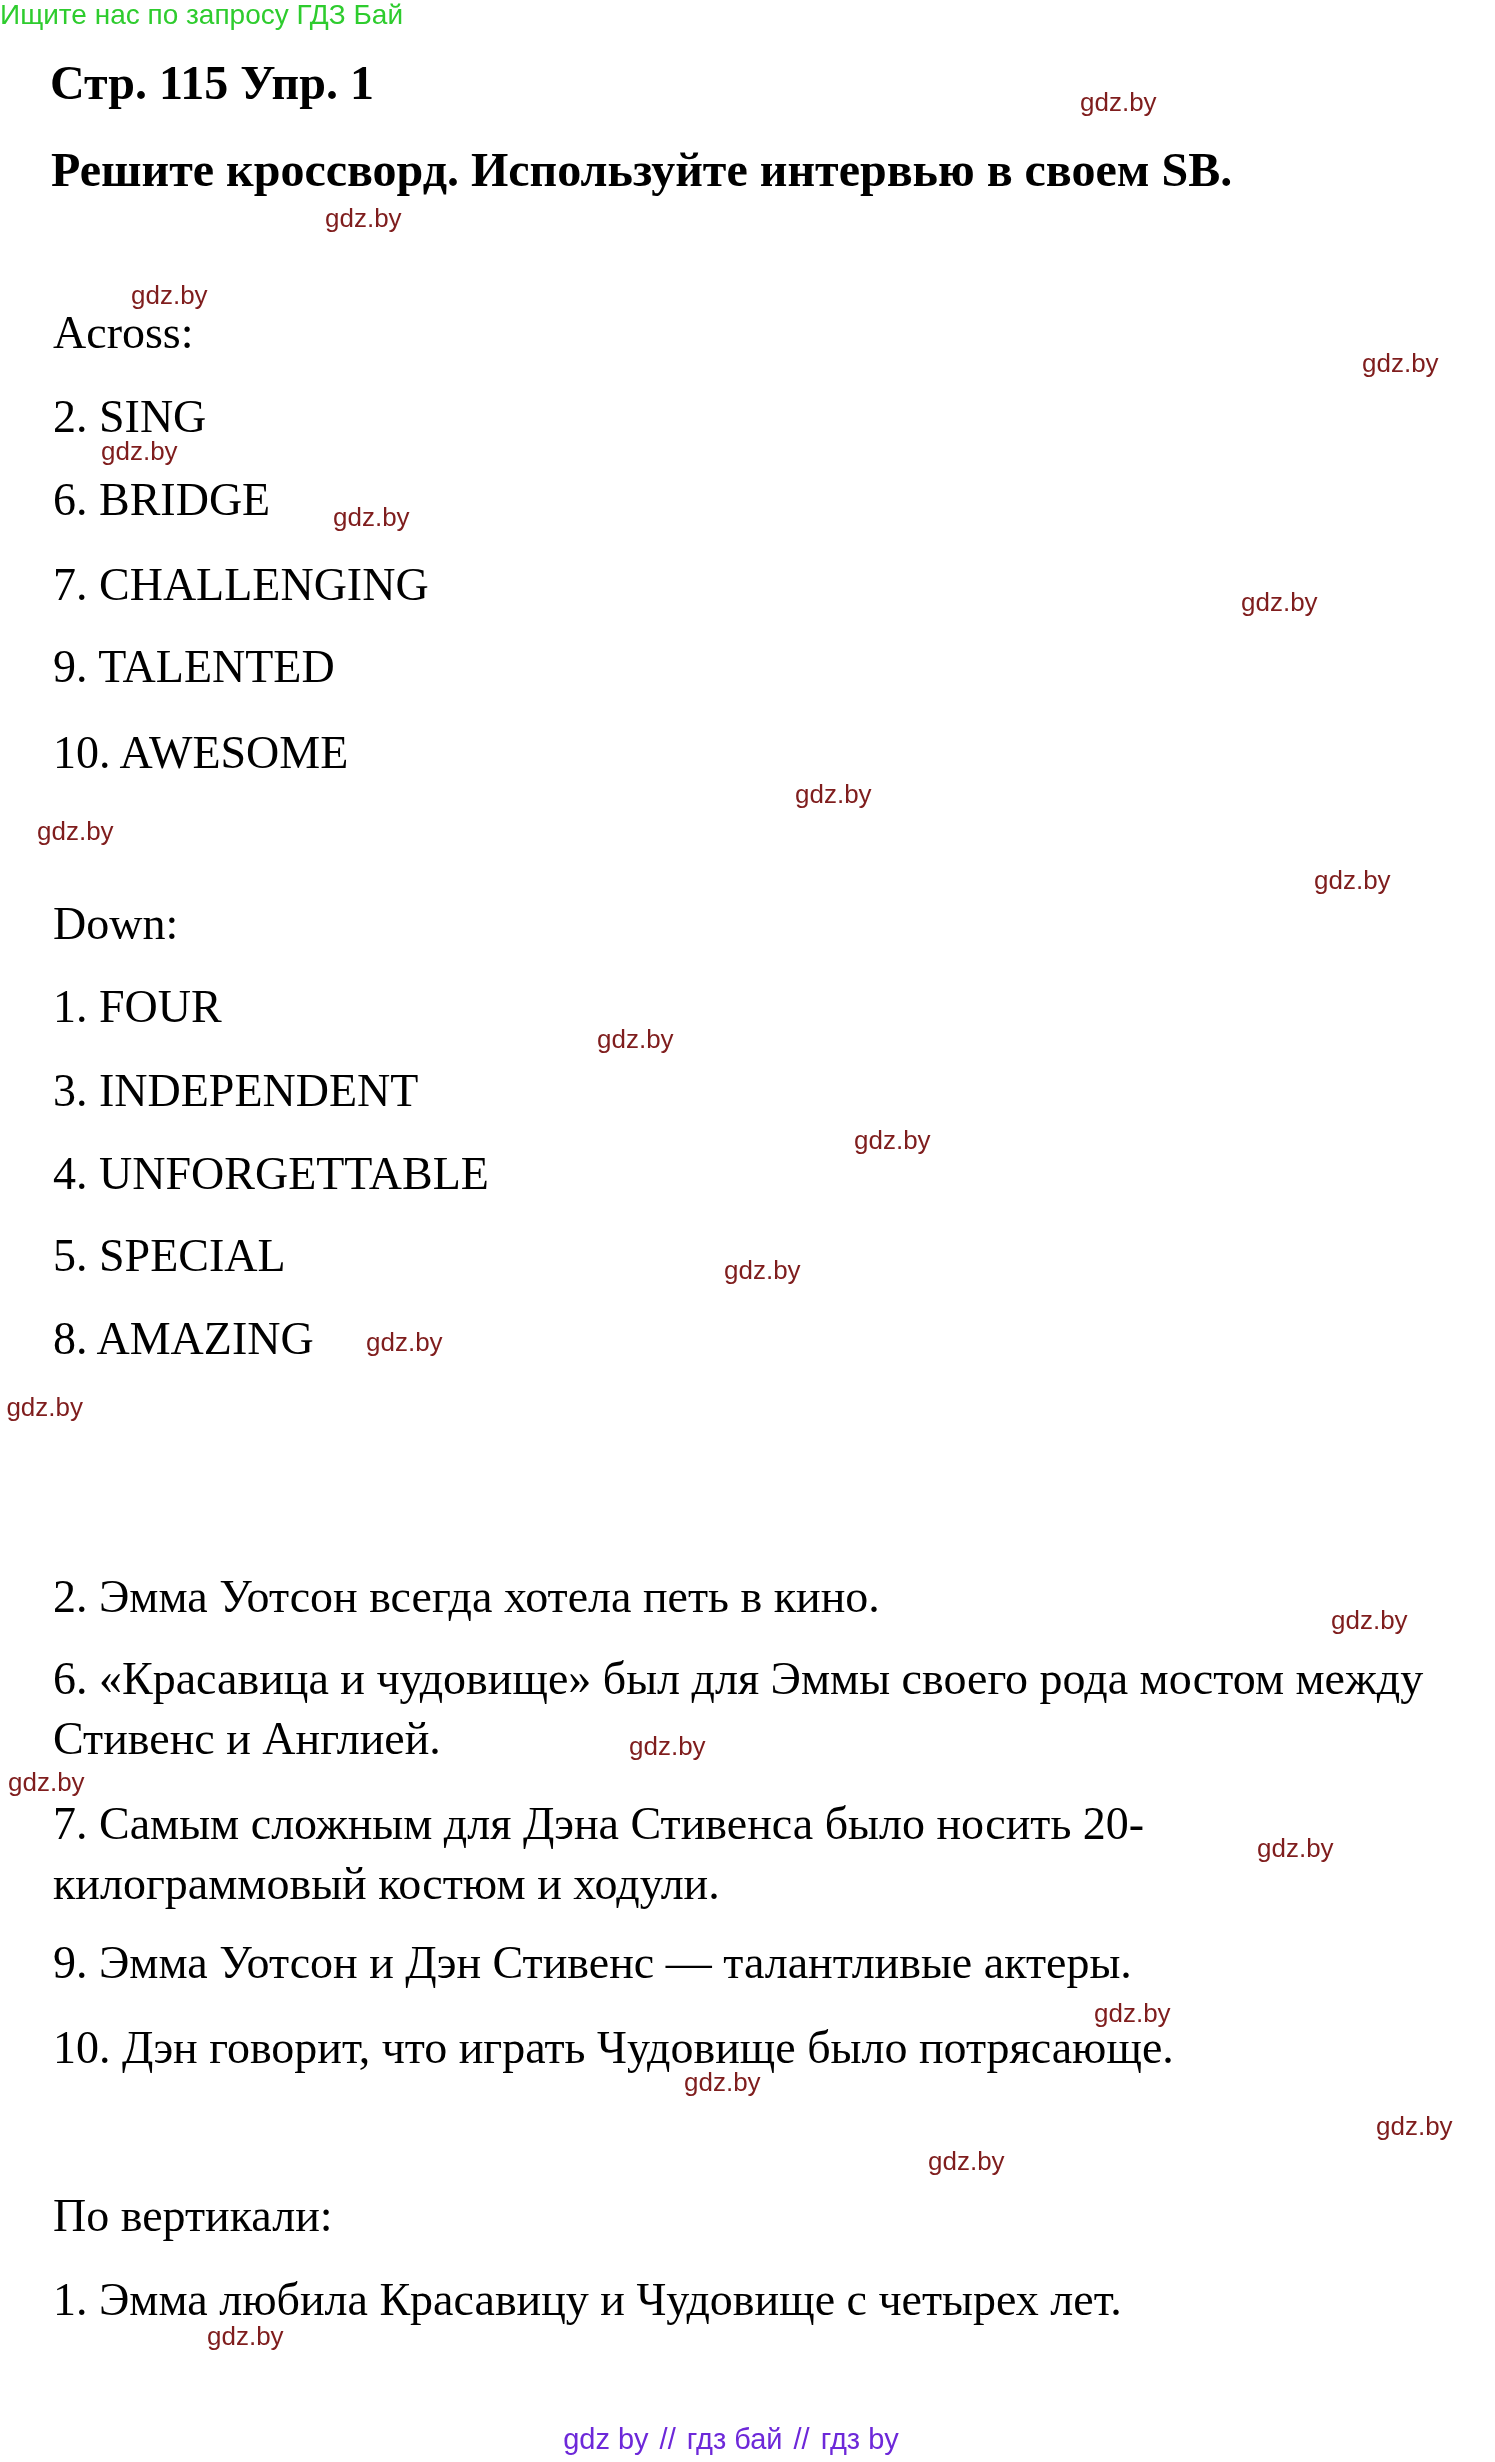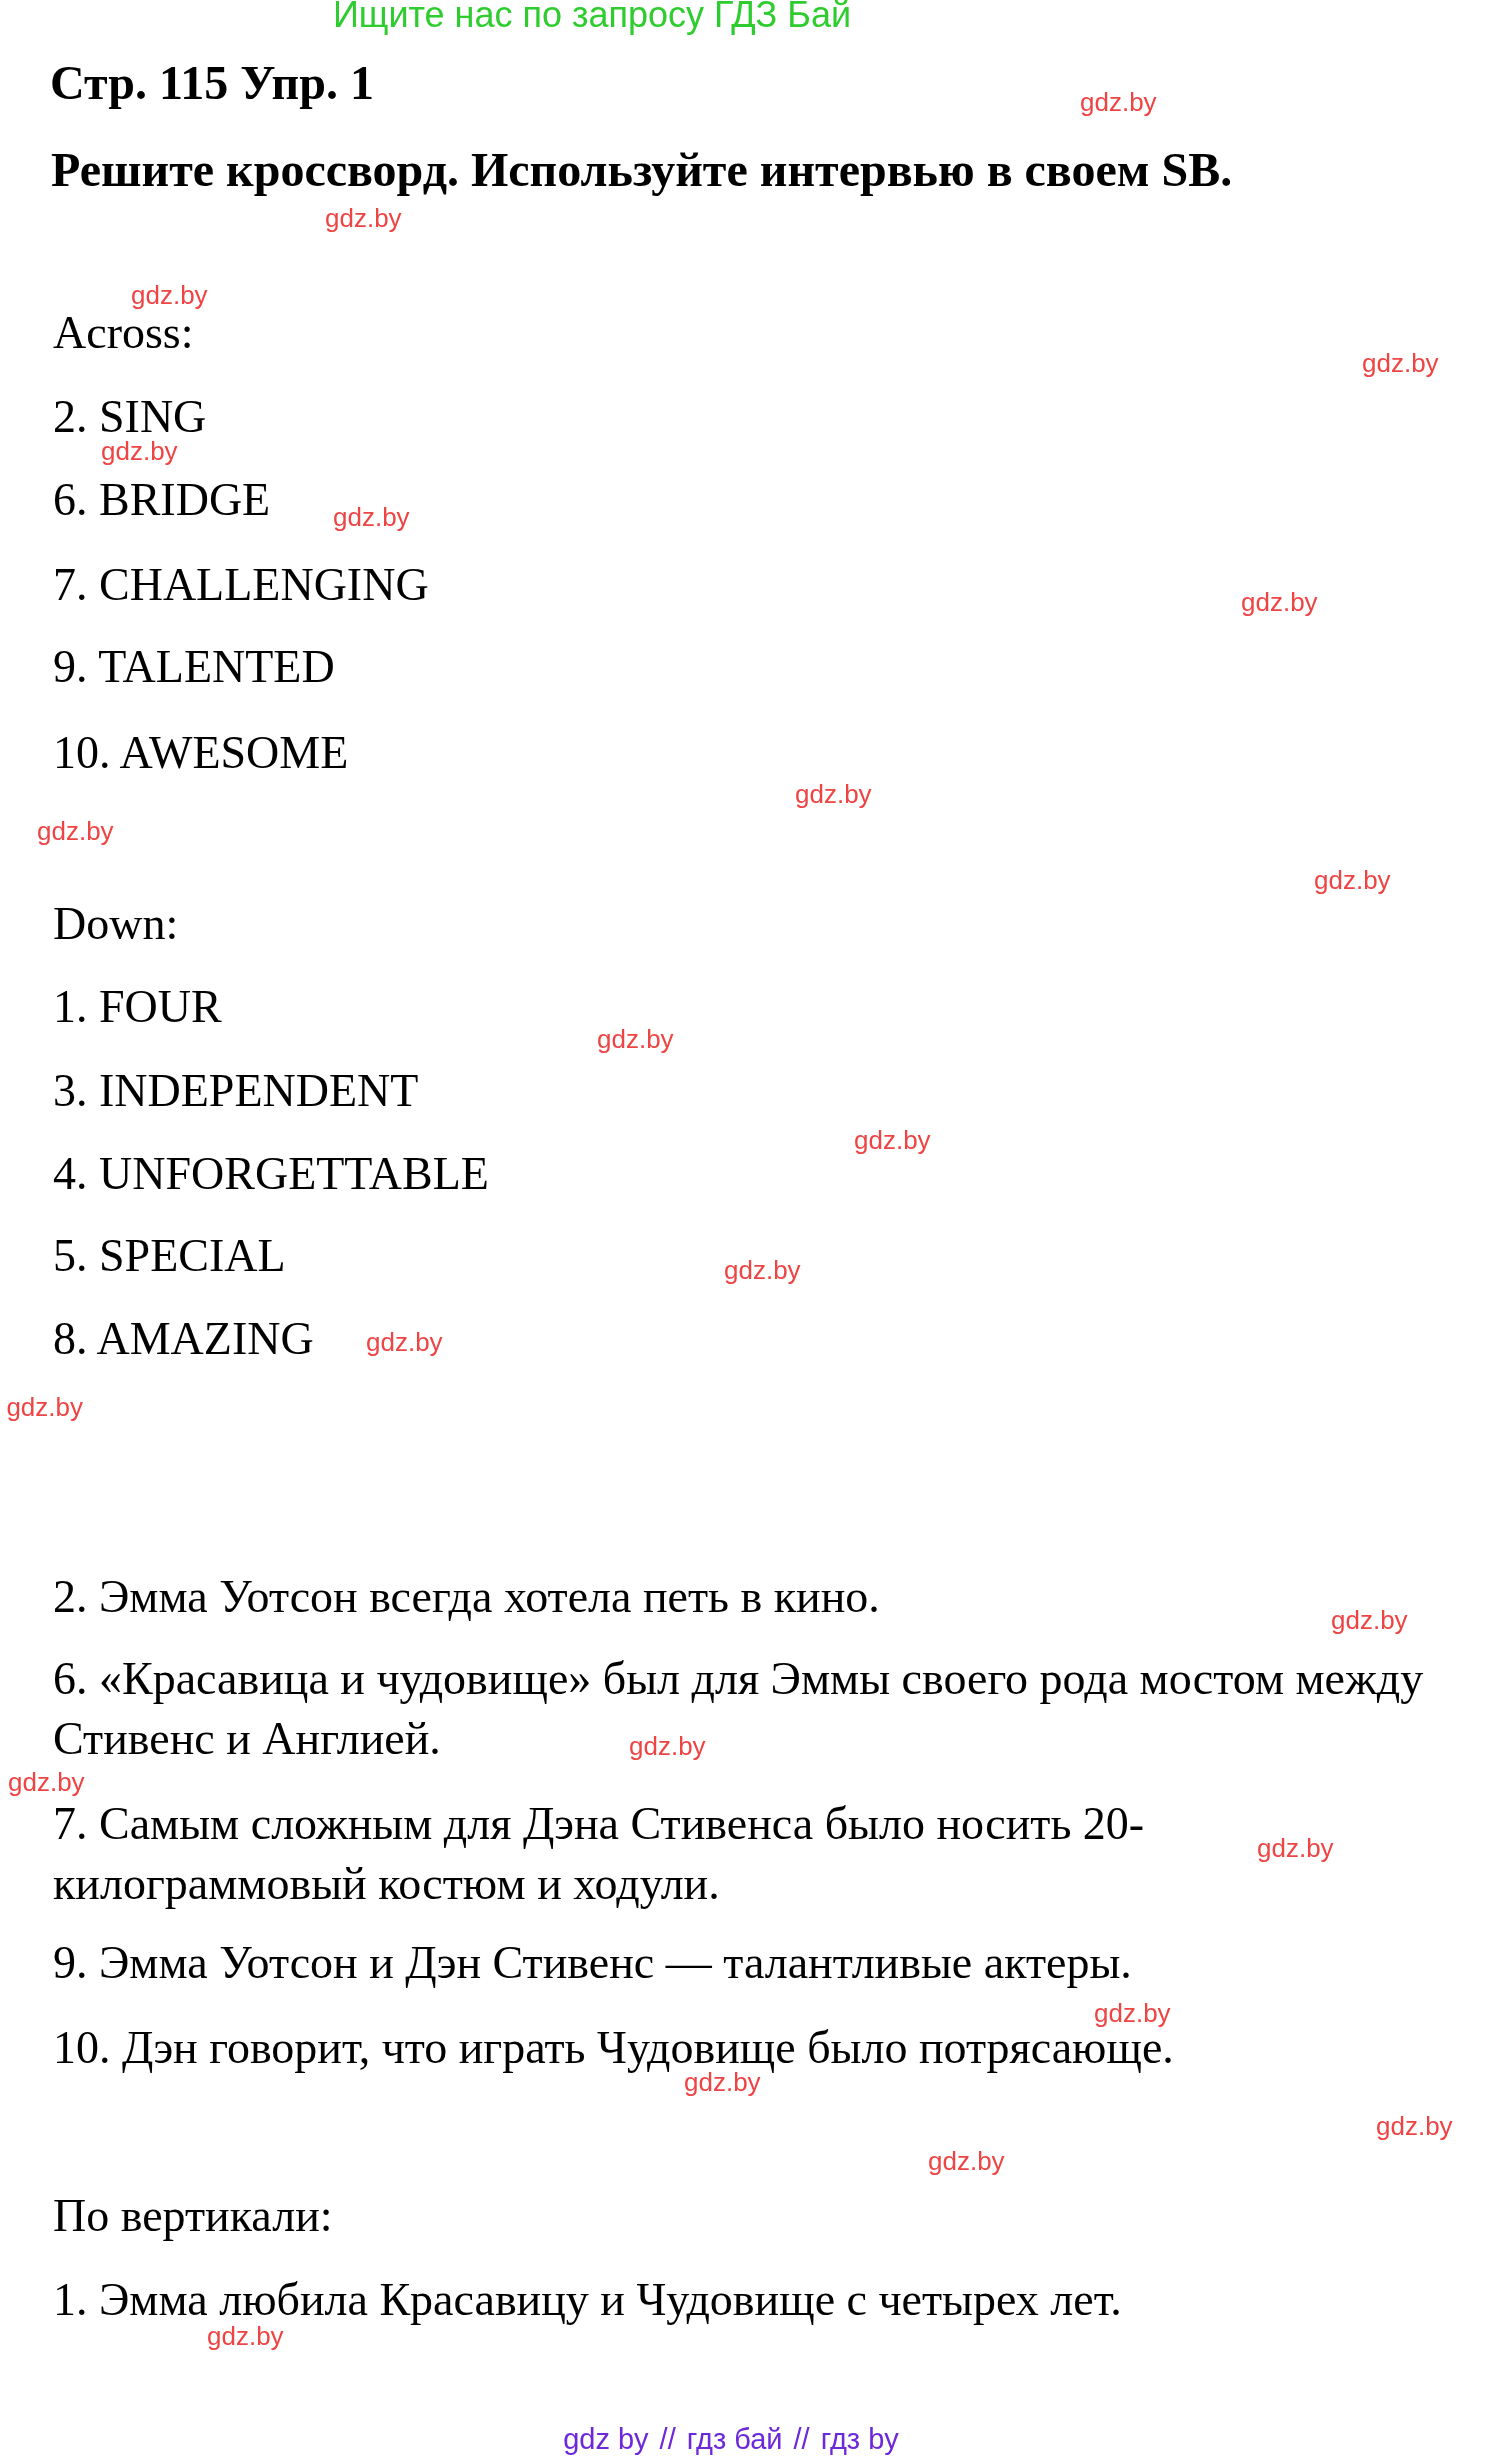--- a/index.html
+++ b/index.html
@@ -8,31 +8,30 @@
     width:1496px;
     height:2462px;
     background:#ffffff;
     overflow:hidden;
     font-family:"Liberation Serif", serif;
     color:#000;
   }
   .promo{
     position:absolute;
     top:0; left:0; width:1184px;
-    text-align:center;
     font-family:"Liberation Sans", sans-serif;
-    font-size:36px; line-height:30px;
+    font-size:28px; line-height:30px;
     color:#2ecc2e;
     white-space:nowrap;
   }
   .wm{
     position:absolute;
     font-family:"Liberation Sans", sans-serif;
     font-size:26px; line-height:1;
-    color:#ef4444;
+    color:#7f1d1d;
     white-space:nowrap;
   }
   .title{
     position:absolute; left:50px; top:59px;
     font-size:48px; line-height:1; font-weight:bold;
     white-space:nowrap; margin:0;
   }
   .task{
     position:absolute; left:51px; top:146px;
     font-size:48px; line-height:1; font-weight:bold;

